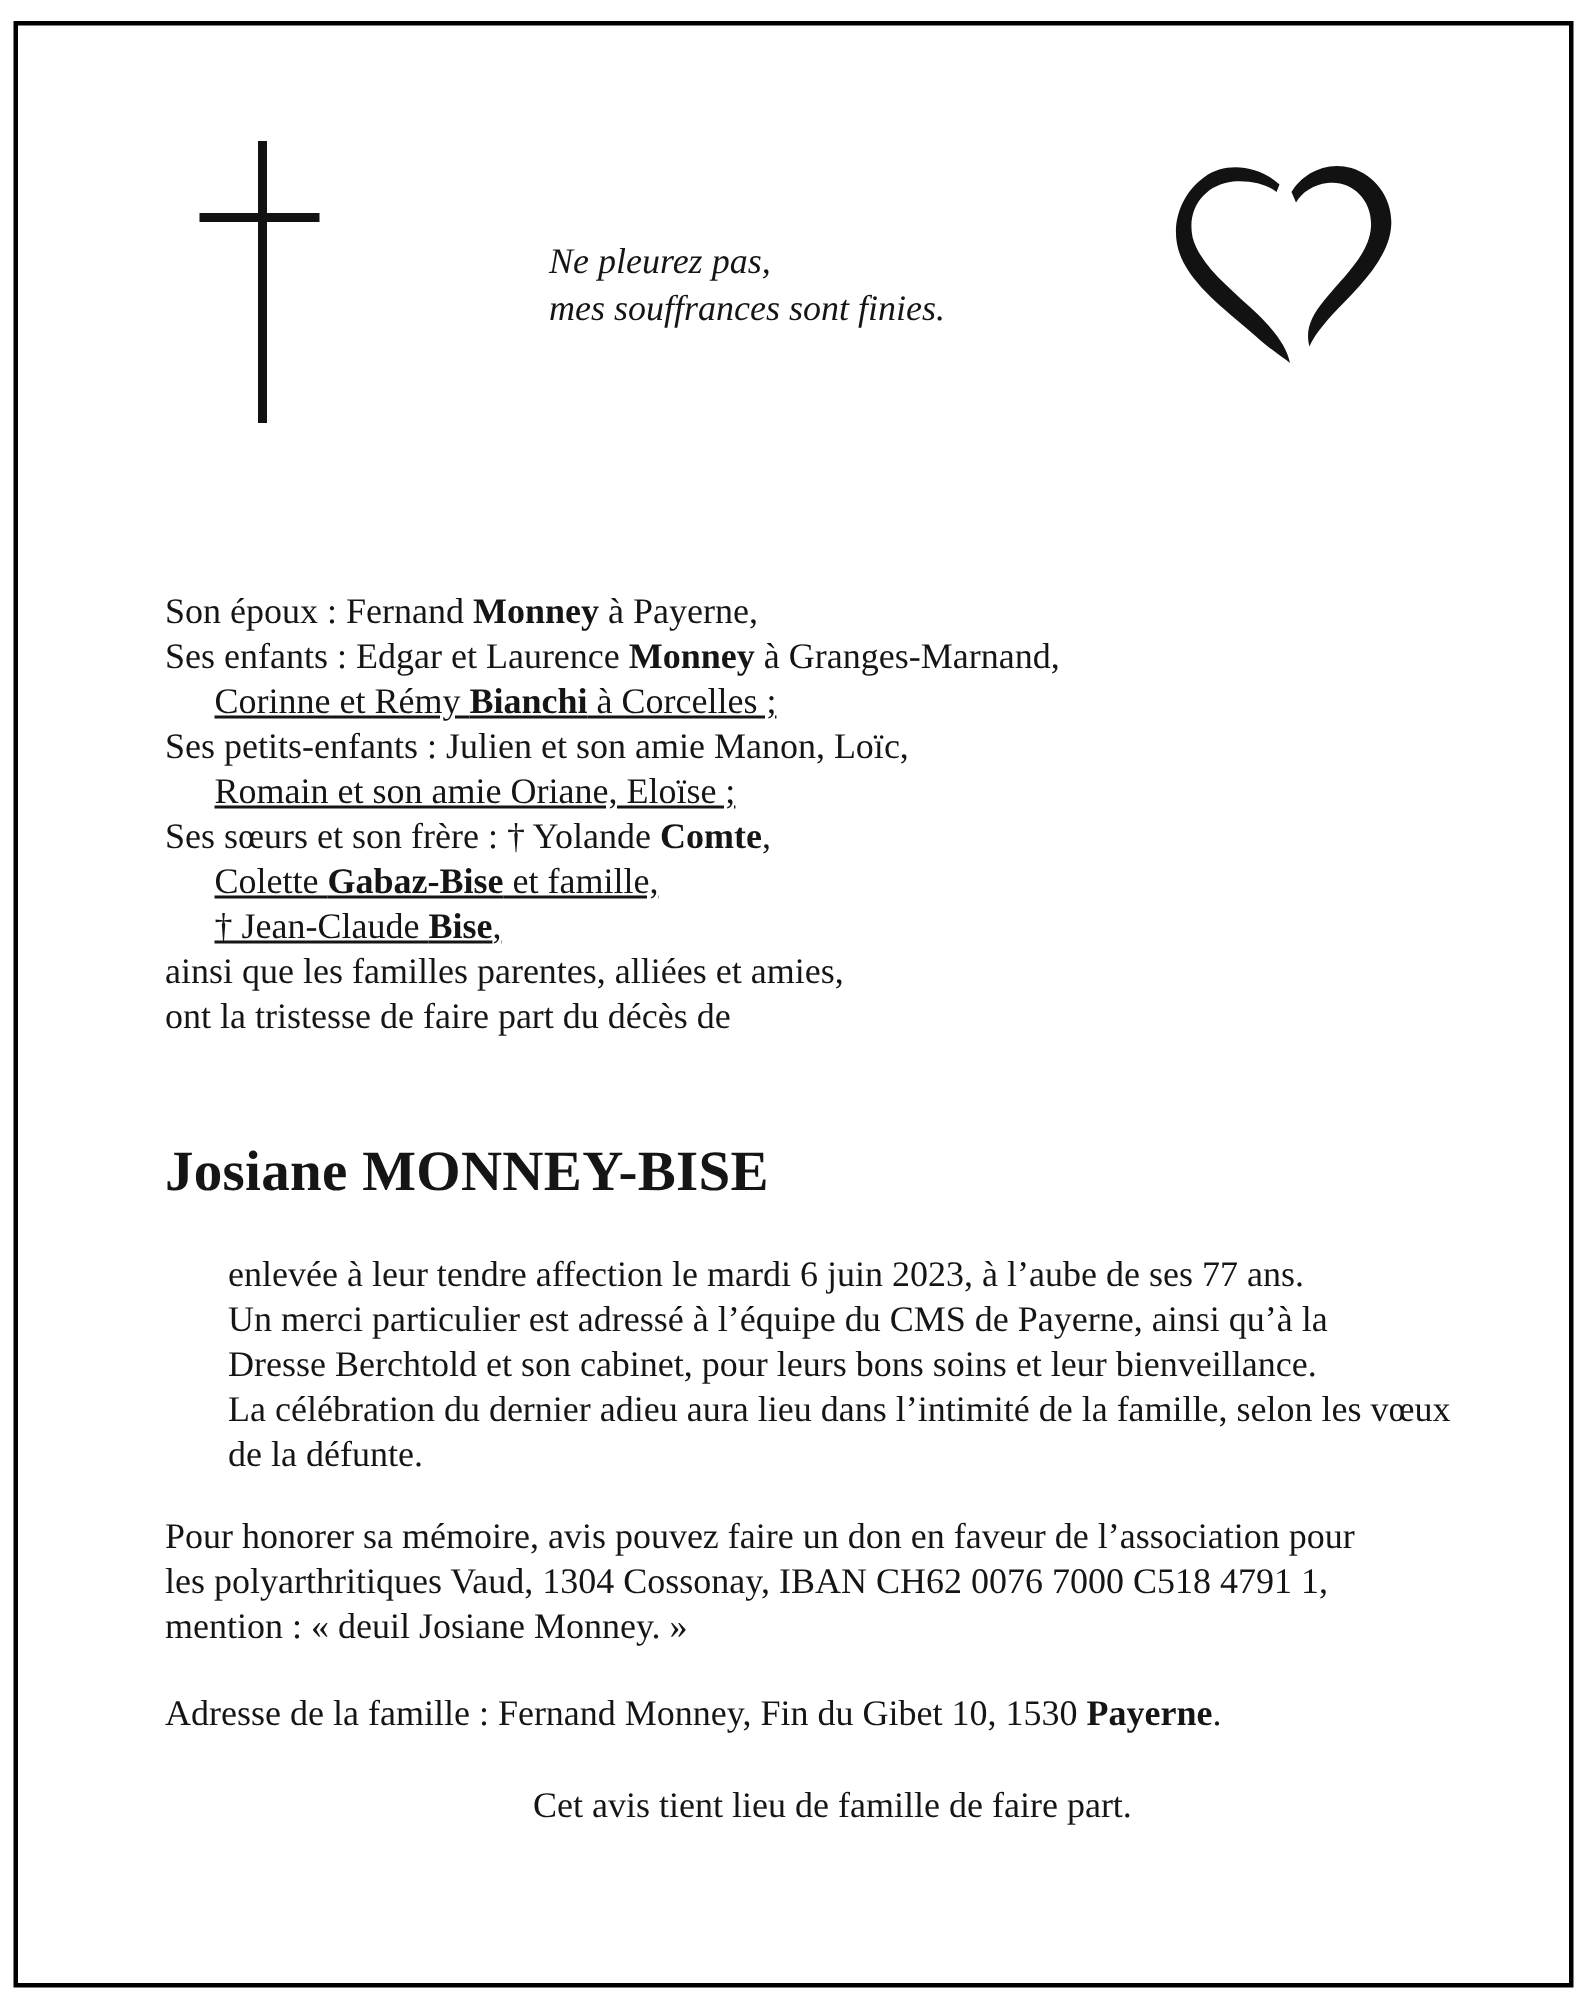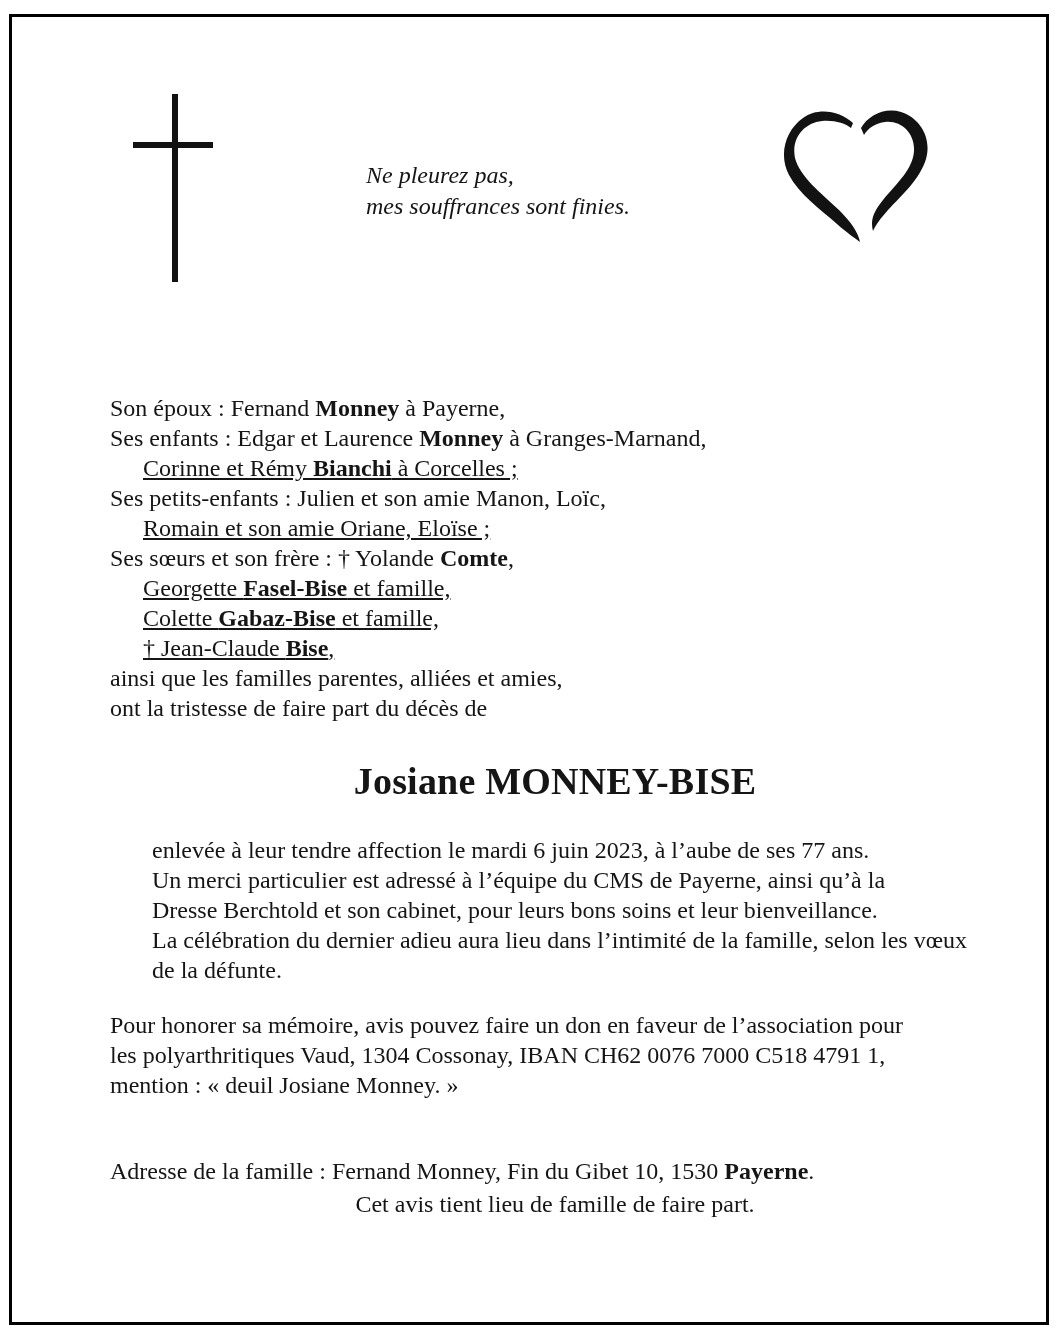--- a/index.html
+++ b/index.html
@@ -25,29 +25,29 @@
     font-style:italic; font-size:24px; line-height:31px;
     white-space:nowrap;
   }
   .family {
     position:absolute; left:110px; top:393px;
     width:900px; font-size:24px; line-height:30px;
   }
   .family .line.indent { padding-left:33px;text-decoration:underline; }
   .headline {
     position:absolute; left:110px; top:759px;
-    width:890px; text-align:center;
+    width:890px; text-align:left;
     font-size:38px; font-weight:bold; line-height:44px;
     letter-spacing:0.2px;
     white-space:nowrap;
   }
   .para { position:absolute; left:110px; width:910px; font-size:24px; line-height:30px; }
   .para1 { top:835px;margin-left:42px; }
   .para2 { top:1010px; }
-  .address { position:absolute; left:110px; top:1128px; width:910px; font-size:24px; line-height:30px;margin-top:28px; }
+  .address { position:absolute; left:110px; top:1128px; width:910px; font-size:24px; line-height:30px; }
   .closing {
     position:absolute; left:110px; top:1189px;
     width:890px; text-align:center; font-size:24px; line-height:30px;
   }
   .line { white-space:nowrap; }
   b { font-weight:bold; }
   svg { display:block; }
 </style>
 </head>
 <body>
@@ -93,21 +93,20 @@
     </svg>
   </div>
 
   <div class="family">
       <div class="line"><span>Son époux : Fernand </span><b>Monney</b><span> à Payerne,</span></div>
       <div class="line"><span>Ses enfants : Edgar et Laurence </span><b>Monney</b><span> à Granges-Marnand,</span></div>
       <div class="line indent"><span>Corinne et Rémy </span><b>Bianchi</b><span> à Corcelles ;</span></div>
       <div class="line"><span>Ses petits-enfants : Julien et son amie Manon, Loïc,</span></div>
       <div class="line indent"><span>Romain et son amie Oriane, Eloïse ;</span></div>
       <div class="line"><span>Ses sœurs et son frère : † Yolande </span><b>Comte</b><span>,</span></div>
-      <div class="line indent"><span>Georgette </span><b>Fasel-Bise</b><span> et famille,</span></div>
       <div class="line indent"><span>Colette </span><b>Gabaz-Bise</b><span> et famille,</span></div>
       <div class="line indent"><span>† Jean-Claude </span><b>Bise</b><span>,</span></div>
       <div class="line"><span>ainsi que les familles parentes, alliées et amies,</span></div>
       <div class="line"><span>ont la tristesse de faire part du décès de</span></div>
     </div>
 
   <div class="headline">Josiane MONNEY-BISE</div>
 
   <div class="para para1">
       <div class="line"><span>enlevée à leur tendre affection le mardi 6 juin 2023, à l’aube de ses 77 ans.</span></div>

